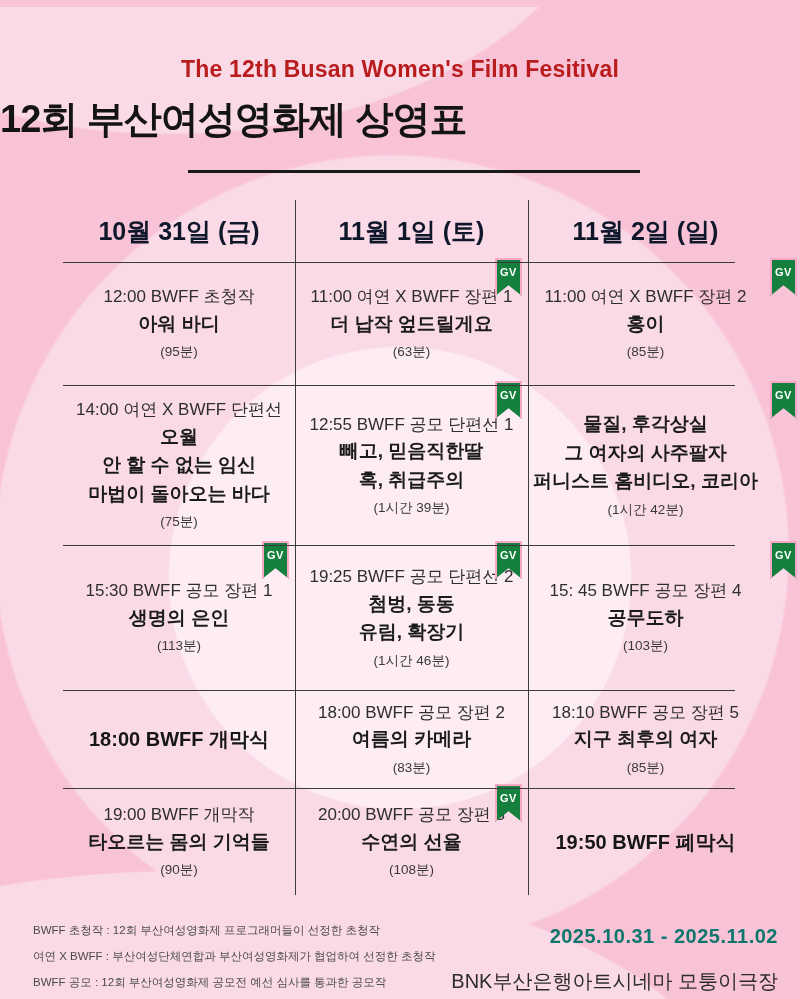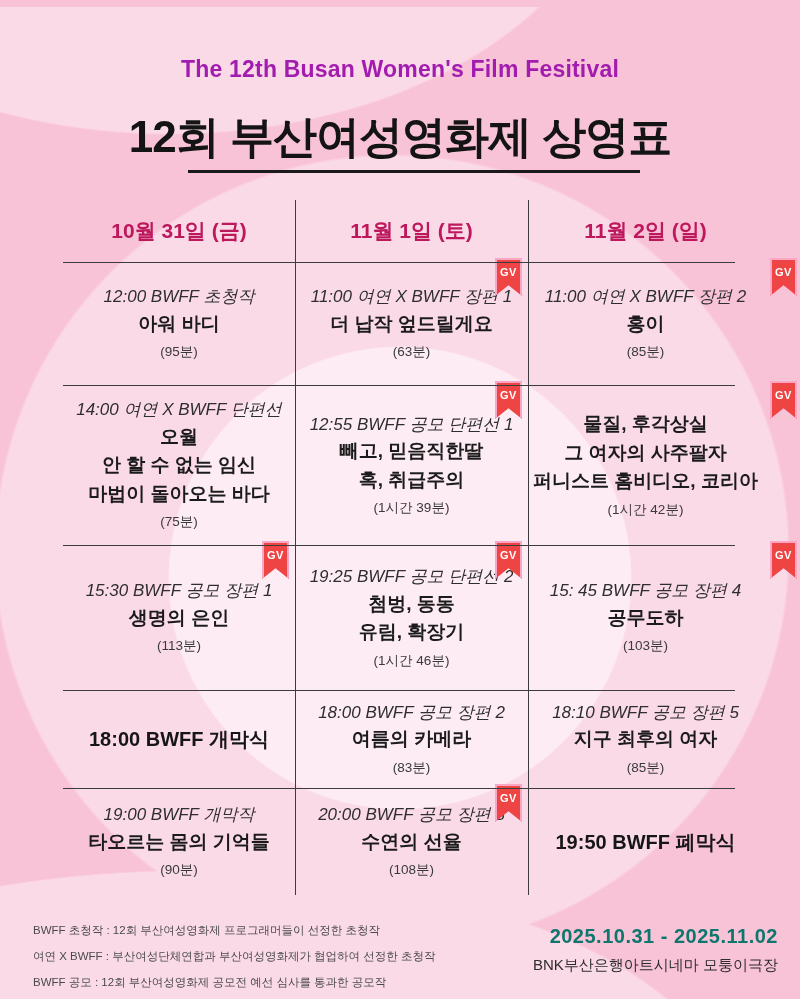--- a/index.html
+++ b/index.html
@@ -10,70 +10,70 @@
     background:
       linear-gradient(#f9c3d7 0 7px, rgba(0,0,0,0) 7px),
       radial-gradient(circle 232px at 400px 578px, #fdecf4 99.3%, rgba(253,236,244,0) 100%),
       radial-gradient(ellipse 450px 295px at 170px -160px, #fbdae8 99.3%, rgba(251,218,232,0) 100%),
       radial-gradient(circle 398px at 392px 552px, #fbdae8 99.3%, rgba(251,218,232,0) 100%),
       radial-gradient(ellipse 540px 240px at 190px 1110px, #fbdae8 99.3%, rgba(251,218,232,0) 100%),
       #f9c3d7;
   }
   .title-en{
     position:absolute;top:56px;left:0;width:800px;text-align:center;
-    font-size:23px;font-weight:bold;letter-spacing:0.2px;color:#a21caf;
+    font-size:23px;font-weight:bold;letter-spacing:0.2px;color:#b91c1c;
   }
   .title-kr{
-    position:absolute;top:108px;left:0;width:800px;text-align:center;
-    font-size:44px;font-weight:bold;letter-spacing:-1px;color:#141414;
+    position:absolute;top:94px;left:0;width:800px;text-align:left;
+    font-size:38px;font-weight:bold;letter-spacing:-1px;color:#141414;
   }
   .title-divider{
     position:absolute;top:170px;left:188px;width:452px;height:3px;background:#1a1a1a;
   }
   .table{
     position:absolute;left:63px;top:200px;width:700px;height:695px;
     display:grid;
     grid-template-columns:232px 233px 235px;
     grid-template-rows:62px 123px 160px 145px 98px 107px;
   }
   .vline{position:absolute;top:0;width:1px;height:695px;background:#3c3c3c;}
   .vline.v1{left:232px;} .vline.v2{left:465px;}
   .hline{position:absolute;left:0;width:672px;height:1px;background:#3c3c3c;}
   .hline.h1{top:62px;} .hline.h2{top:185px;} .hline.h3{top:345px;}
   .hline.h4{top:490px;} .hline.h5{top:588px;}
   .hcell{
     display:flex;align-items:center;justify-content:center;
-    font-size:21px;font-weight:600;color:#be185d;
+    font-size:25px;font-weight:600;color:#0f172a;
   }
   .cell{
     position:relative;display:flex;flex-direction:column;
     align-items:center;justify-content:center;text-align:center;
     line-height:1.5;
   }
-  .time{font-size:17px;font-weight:400;color:#2e2e2e;font-style:italic;}
+  .time{font-size:17px;font-weight:400;color:#2e2e2e;}
   .ftitle{font-size:19px;font-weight:bold;color:#1b1b1b;}
   .dur{font-size:13.5px;font-weight:400;color:#3a3a3a;margin-top:4px;}
   .big{font-size:20px;font-weight:bold;color:#161616;}
   .gv{
     position:absolute;top:-4px;width:27px;height:38px;
-    background:#ef4444;
+    background:#15803d;
     border-left:2px solid #faa6c5;border-top:2px solid #faa6c5;border-right:2px solid #faa6c5;
     box-sizing:border-box;
     clip-path:polygon(0 0,100% 0,100% 100%,50% 72%,0 100%);
     color:#fff;font-size:11px;font-weight:bold;letter-spacing:0.5px;
     display:flex;justify-content:center;align-items:flex-start;
     padding-top:7px;line-height:1;
   }
   .gv.in{right:6px;}
   .gv.out{right:-34px;}
   .notes{position:absolute;left:33px;top:924px;}
   .note{font-size:11.5px;color:#4a4a4a;margin-bottom:13px;line-height:1.15;}
   .fright{position:absolute;right:22px;top:925px;text-align:right;}
   .fdate{font-size:20px;font-weight:600;color:#0f766e;letter-spacing:0.5px;}
-  .fvenue{font-size:15px;color:#2c2c2c;margin-top:8px;}
+  .fvenue{font-size:20px;color:#2c2c2c;margin-top:20px;}
 </style>
 </head>
 <body>
 
 <div class="title-en">The 12th Busan Women's Film Fesitival</div>
 <div class="title-kr">12회 부산여성영화제 상영표</div>
 <div class="title-divider"></div>
 
 <div class="table">
 

